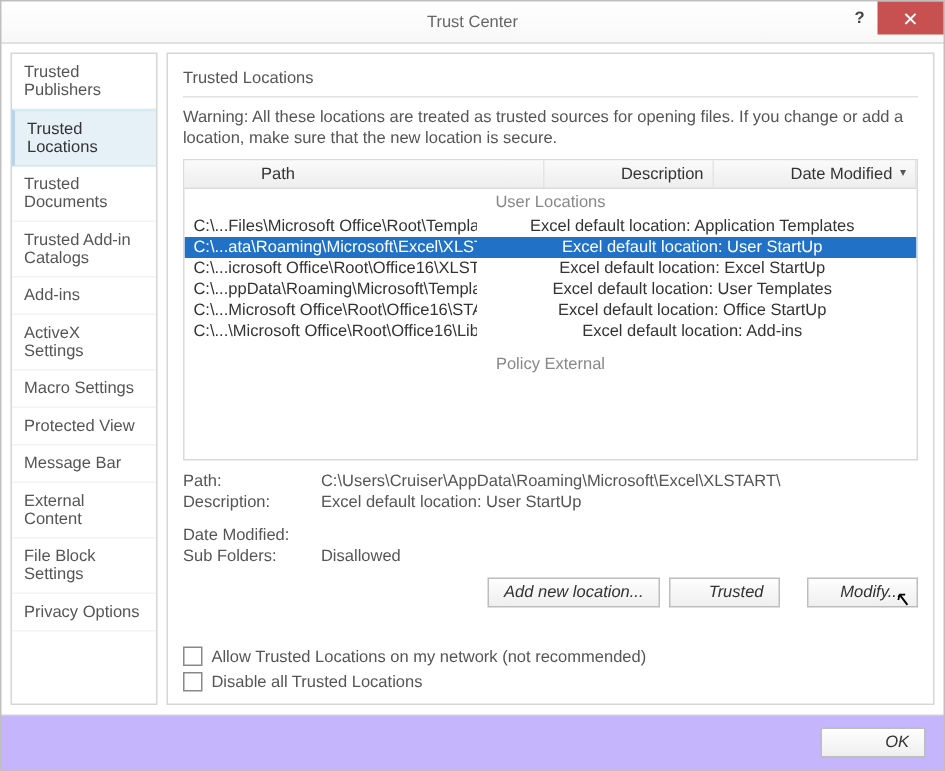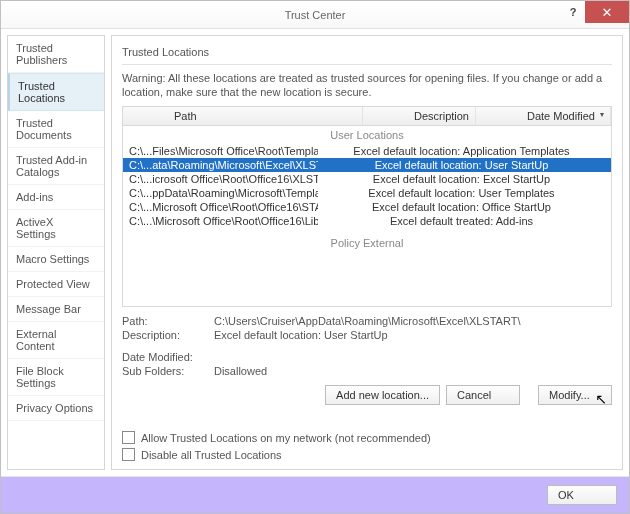--- a/index.html
+++ b/index.html
@@ -27,21 +27,21 @@
 .th.date::after { content: "▾"; position: absolute; right: 6px; font-size: 8px; color:#555; }
 .tbody { flex: 1; overflow: hidden; text-align: center; }
 .grp { color: #888; padding: 3px 6px; font-weight: normal;}
 .row { display: flex; padding: 1px 6px; color: #333; }
 .row.selected { background: #2171c7; color: #fff; }
 .row .c1 { width: 189px; white-space: nowrap; overflow: hidden; }
 .row .c2 { flex: 1; white-space: nowrap; overflow: hidden; }
 .details { margin-top: 8px; display: grid; grid-template-columns: 92px 1fr; row-gap: 2px; color: #555; }
 .details .lbl { color: #555; }
 .actions { display: flex; justify-content: flex-end; gap: 6px; margin: 8px 0 6px 0; }
-.btn { border: 1px solid #bdbdbd; background: linear-gradient(#fefefe,#efefef); padding: 3px 10px; min-width: 74px; text-align:left; color:#333; }
+.btn { border: 1px solid #bdbdbd; background: linear-gradient(#fefefe,#efefef); padding: 3px 10px; min-width: 74px; text-align:right; color:#333;font-style:italic; }
 .modify { position: relative; margin-left: 12px; }
 .cursor { position: absolute; right: 4px; bottom: -3px; font-size: 14px; color:#000; pointer-events:none;}
 .checks { margin-top: 18px; }
 .checks label { display: flex; align-items: center; gap: 6px; padding: 2px 0; color:#555;}
 .chk { width: 13px; height: 13px; border: 1px solid #888; background:#fff; }
 .footer { display:flex; justify-content:flex-end; gap:16px; padding:8px 12px; border-top:1px solid #e6e6e6; }
 .footer .btn { min-width: 70px; }
 </style>
 </head>
 <body>
@@ -98,41 +98,41 @@
           <div class="row">
               <span class="c1">C:\...ppData\Roaming\Microsoft\Templates\</span>
               <span class="c2">Excel default location: User Templates</span>
             </div>
           <div class="row">
               <span class="c1">C:\...Microsoft Office\Root\Office16\STARTUP\</span>
               <span class="c2">Excel default location: Office StartUp</span>
             </div>
           <div class="row">
               <span class="c1">C:\...\Microsoft Office\Root\Office16\Library\</span>
-              <span class="c2">Excel default treated: Add-ins</span>
+              <span class="c2">Excel default location: Add-ins</span>
             </div>
           <div class="grp" style="margin-top:6px;">Policy External</div>
         </div>
       </div>
 
       <div class="details">
         <div class="lbl">Path:</div>
         <div>C:\Users\Cruiser\AppData\Roaming\Microsoft\Excel\XLSTART\</div>
         <div class="lbl">Description:</div>
         <div>Excel default location: User StartUp</div>
         <div style="grid-column:1/3; height:6px;"></div>
         <div class="lbl">Date Modified:</div>
         <div></div>
         <div class="lbl">Sub Folders:</div>
         <div>Disallowed</div>
       </div>
 
       <div class="actions">
         <div class="btn">Add new location...</div>
-        <div class="btn">Cancel</div>
+        <div class="btn">Trusted</div>
         <div class="btn modify"><span>Modify...</span><span class="cursor">↖</span></div>
       </div>
 
       <div class="checks">
         <label>
             <span class="chk"></span>
             <span>Allow Trusted Locations on my network (not recommended)</span>
           </label>
         <label>
             <span class="chk"></span>

